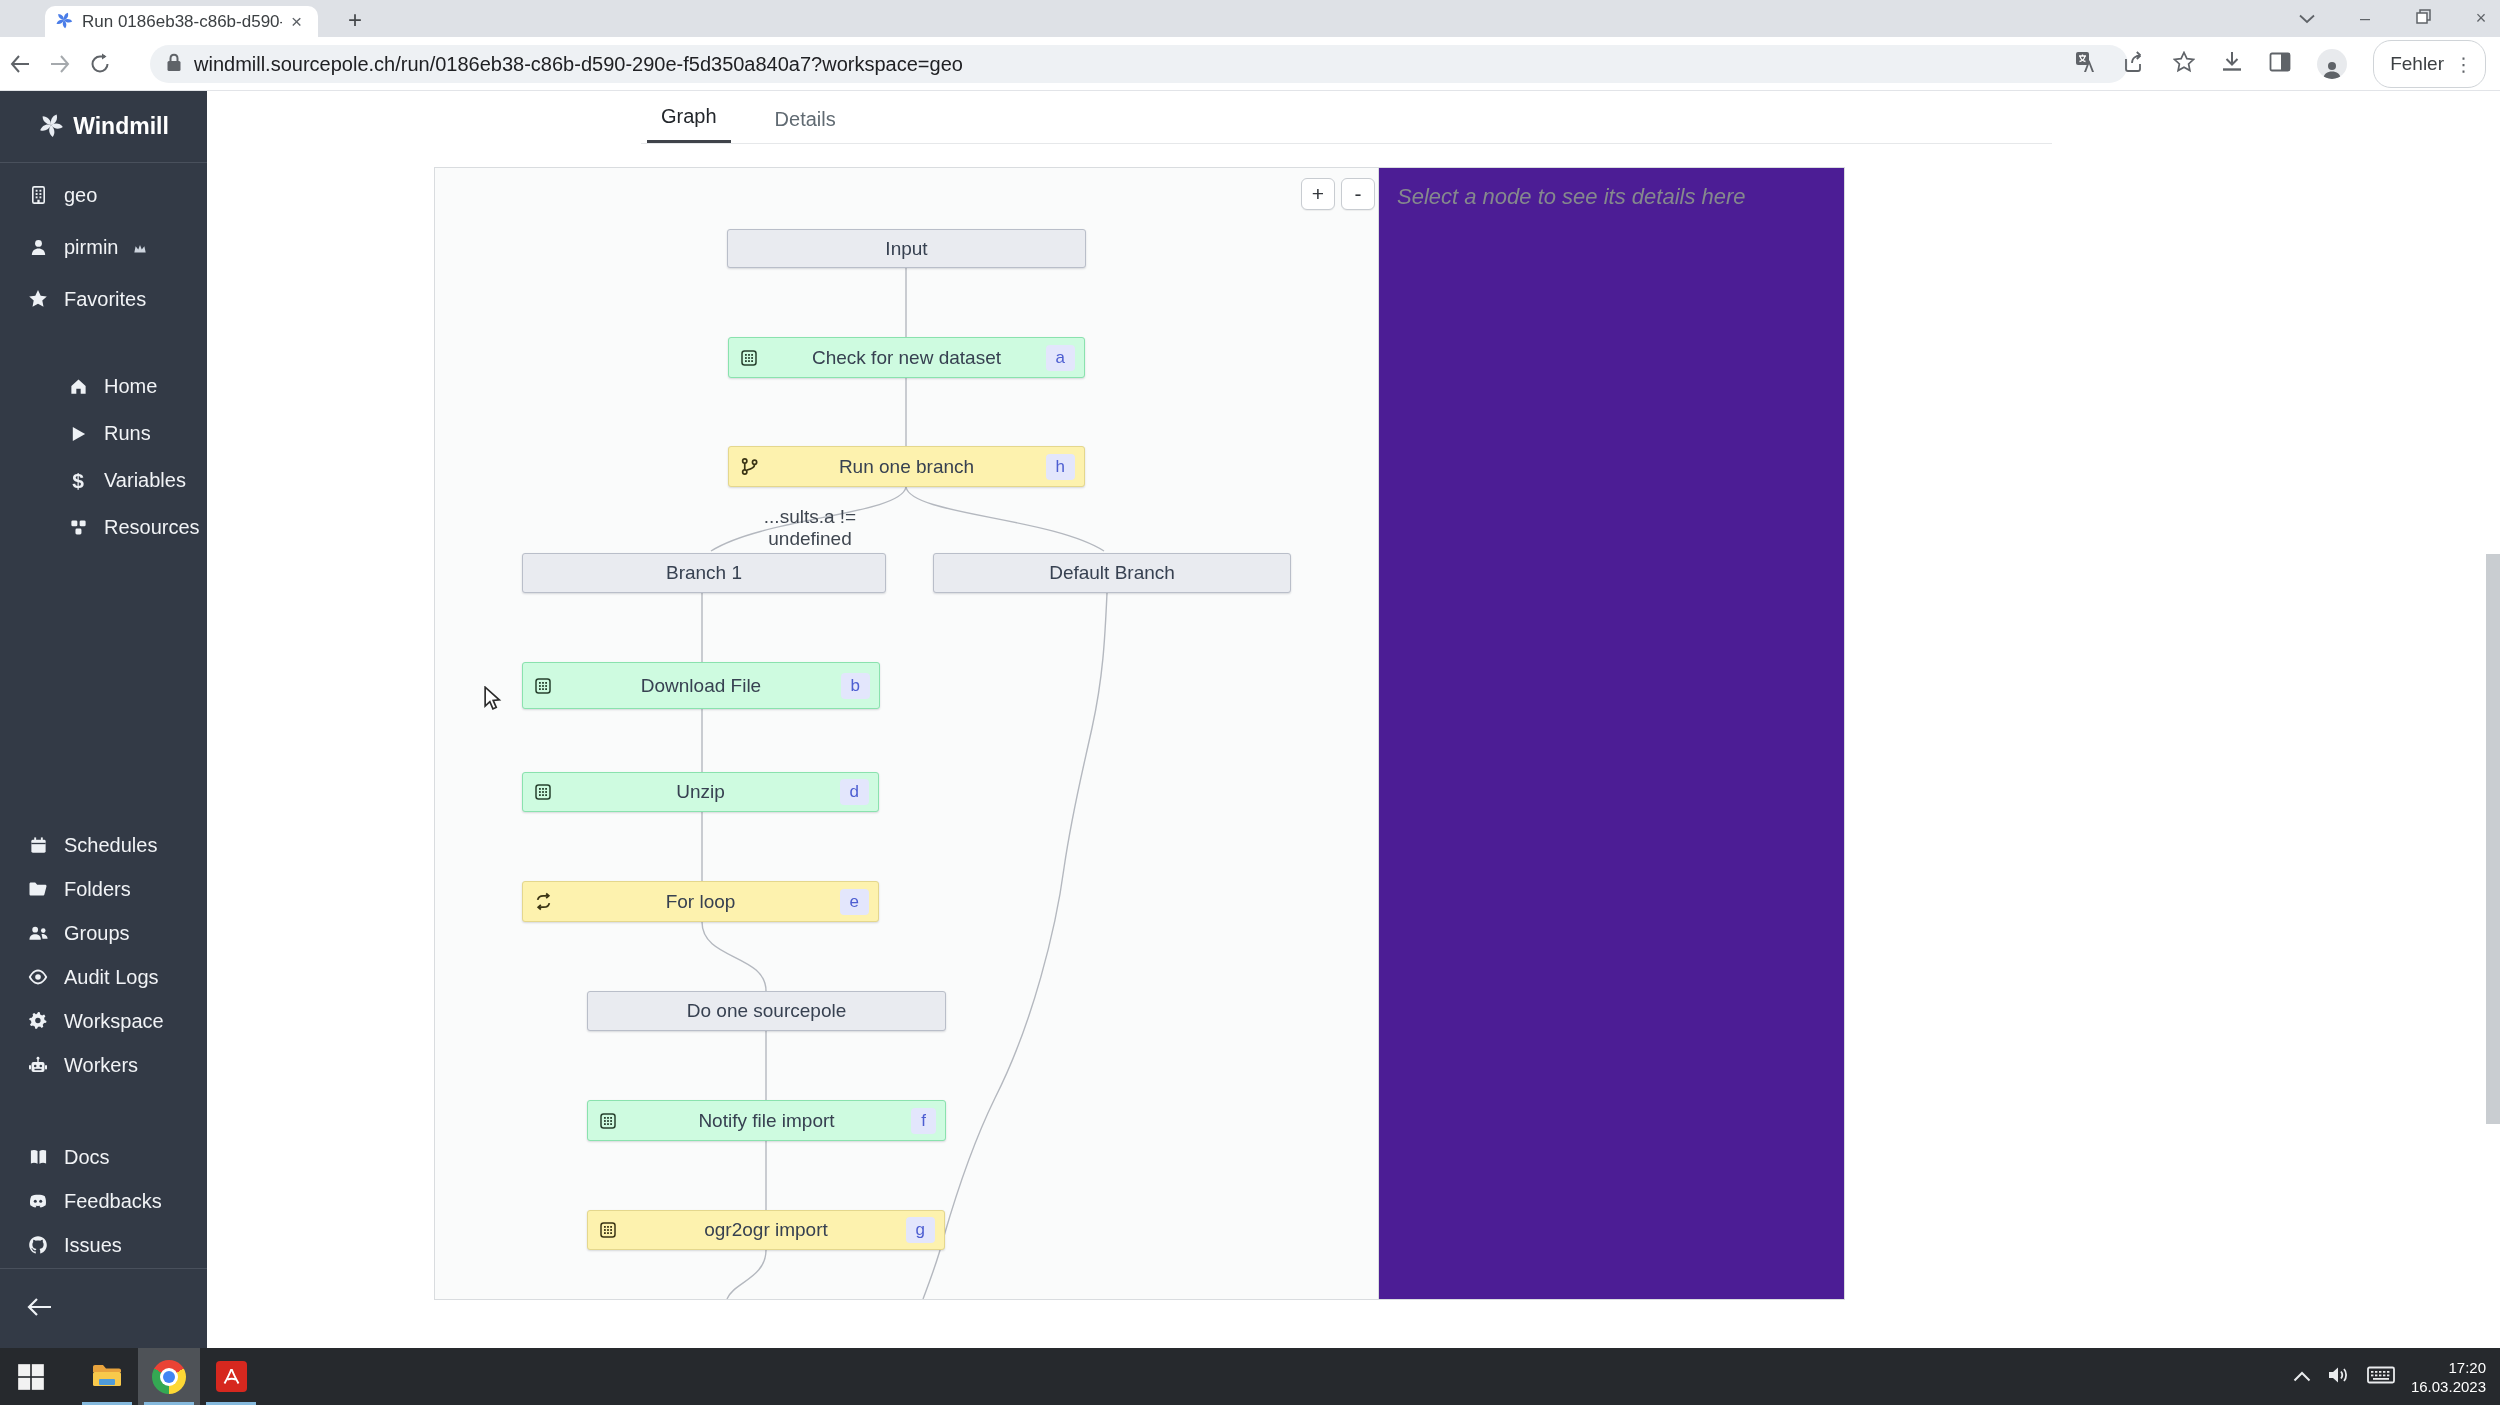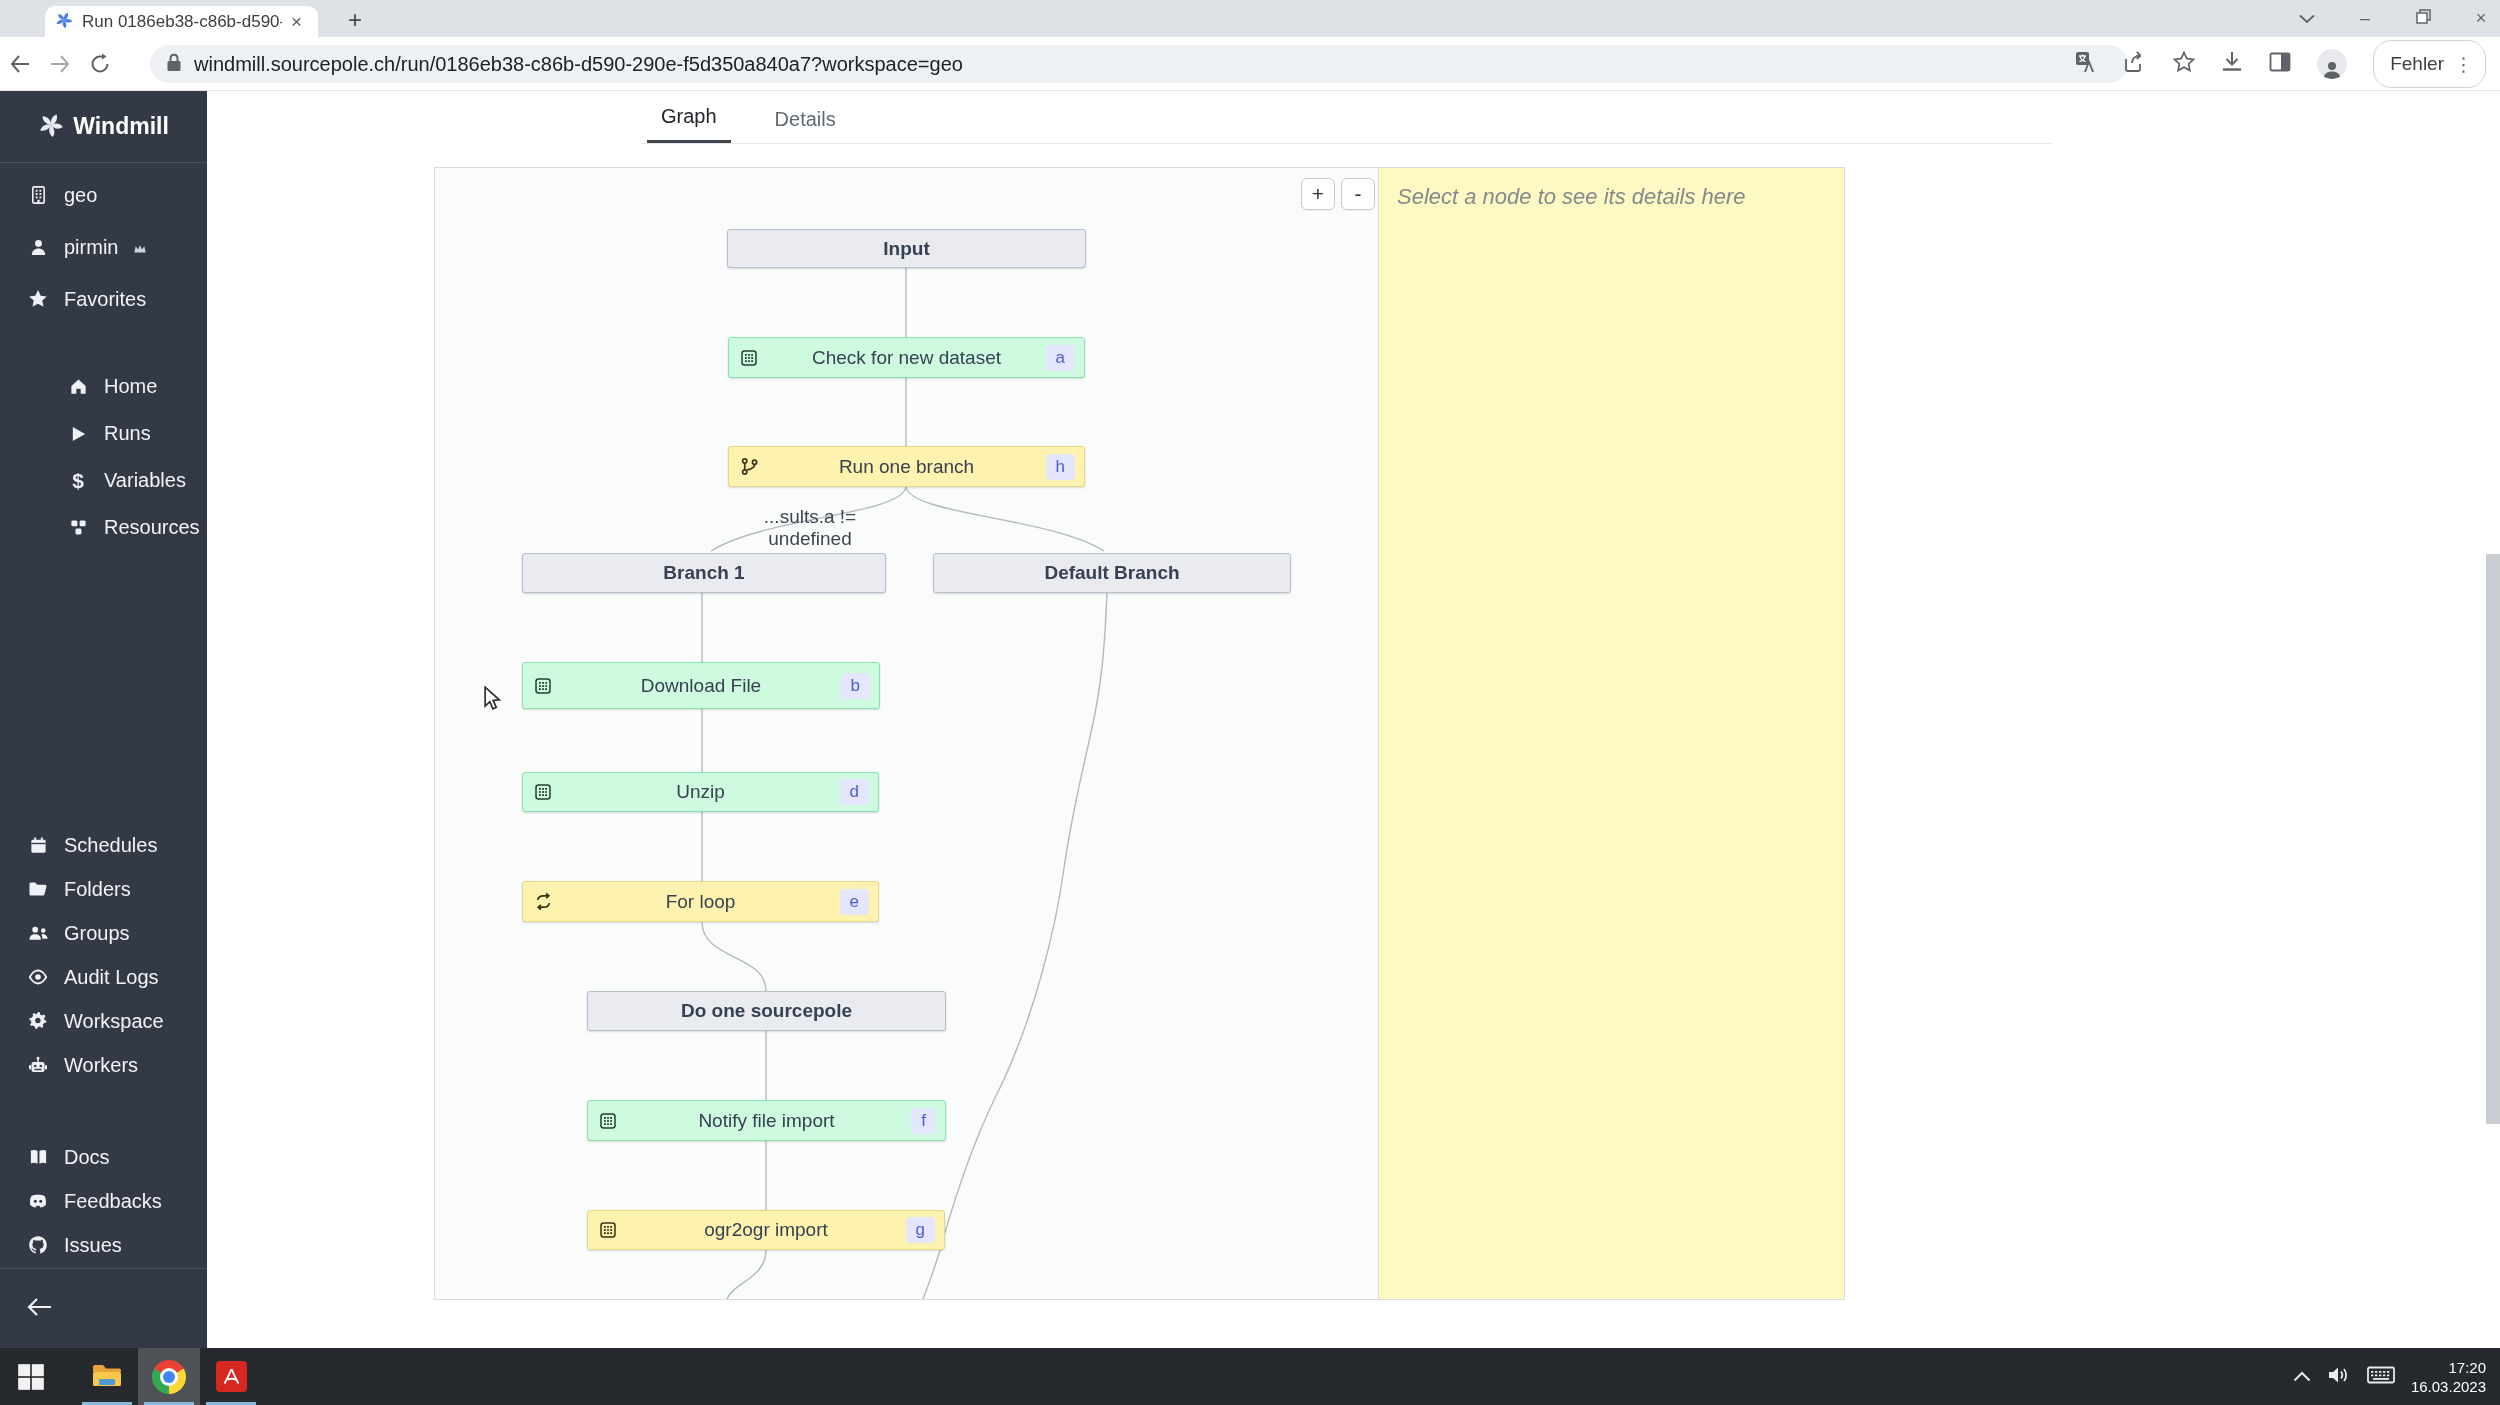--- a/index.html
+++ b/index.html
@@ -53,30 +53,30 @@
   .ctab.active { color:#22262b; border-bottom:3px solid #3f434a; }
 
   .graph-box { position:absolute; left:434px; top:76px; width:945px; height:1133px;
                background:#fafbfb; border:1px solid #d9dcdf; }
   .edges { position:absolute; left:0; top:0; }
   .node { position:absolute; display:flex; align-items:center; justify-content:center;
           border-radius:3px; font-size:19px; color:#374151; box-shadow:0 1px 2px rgba(15,23,42,.15); }
   .node .nicon { position:absolute; left:11px; display:flex; }
   .node .nbadge { position:absolute; right:9px; background:#e3e6fc; color:#4d5ed1; border-radius:4px;
                   padding:3px 10px; font-size:17px; }
-  .gray  { background:#e9ebf0; border:1px solid #b9bec9;font-weight:bold; }
+  .gray  { background:#e9ebf0; border:1px solid #b9bec9; }
   .green { background:#cefbe0; border:1px solid #8ae2ae; }
   .yellow{ background:#fdf2ae; border:1px solid #e4d78d; }
   .cond-label { position:absolute; left:285px; top:338px; width:180px; text-align:center;
                 font-size:19px; color:#3f4650; }
   .zoombtn { position:absolute; top:10px; width:34px; height:32px; background:#fff; border:1px solid #c8ccd1;
              border-radius:6px; display:flex; align-items:center; justify-content:center; font-size:21px;
              color:#33373c; box-shadow:0 1px 1px rgba(0,0,0,.06); }
 
-  .details-panel { position:absolute; left:1379px; top:76px; width:466px; height:1133px; background:#fef9c3;
+  .details-panel { position:absolute; left:1379px; top:76px; width:466px; height:1133px; background:#4c1d95;
                    border-top:1px solid #d9dcdf; border-right:1px solid #d9dcdf; border-bottom:1px solid #d9dcdf;
                    padding:16px 18px; }
   .details-ph { font-size:22px; font-style:italic; color:#85898d; }
 
   .vscroll-thumb { position:absolute; left:2486px; top:554px; width:14px; height:570px; background:#c9cdd1; }
 
   .cursor { position:absolute; left:483px; top:686px; z-index:30; }
 
   
   .taskbar { position:absolute; left:0; top:1348px; width:2500px; height:57px; background:#26292d;

